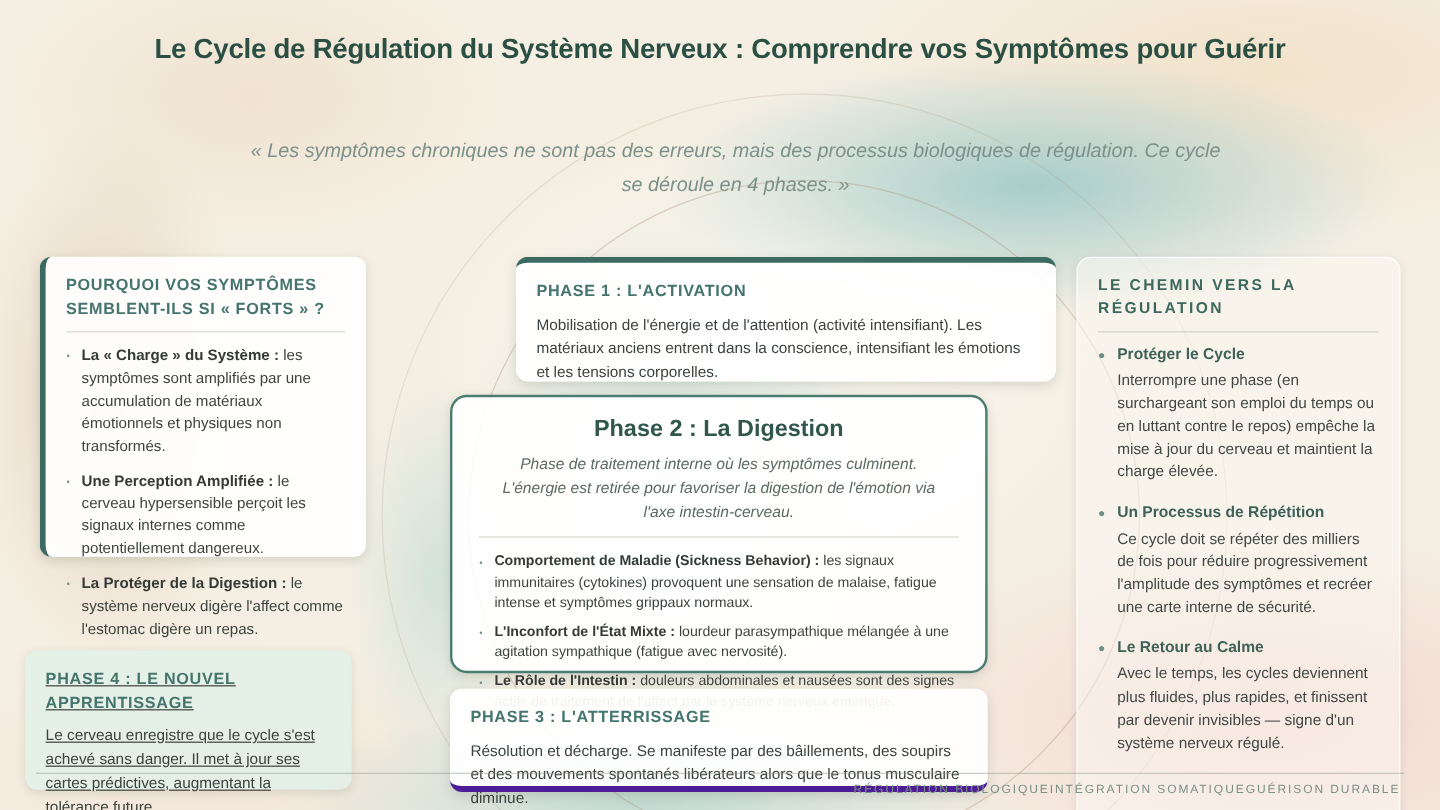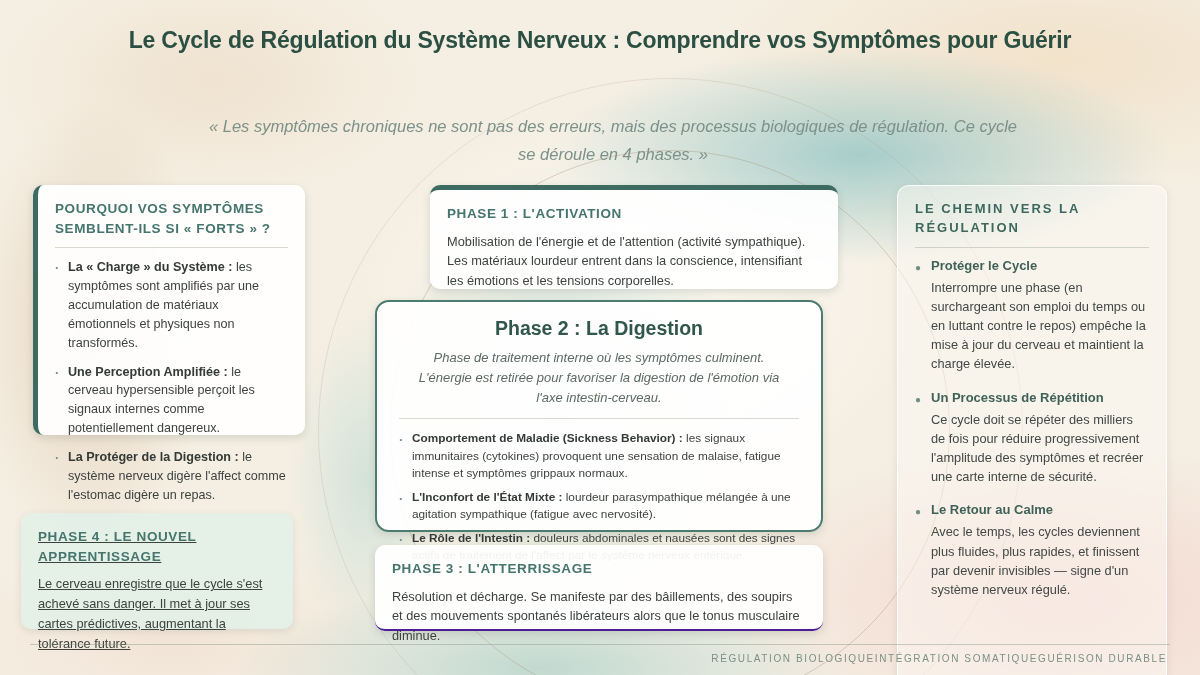--- a/index.html
+++ b/index.html
@@ -48,26 +48,27 @@
     color: #7c918a; line-height: 1.7; margin-left: 26px;
   }
 
   
   .card {
     position: absolute; z-index: 2;
     background: rgba(255,255,255,0.93);
     border-radius: 10px;
     box-shadow: 0 3px 9px rgba(70,90,80,0.18);
     padding: 14px 17px;
+    margin-top: 29px;
   }
   .why-card    { left: 33px;  top: 185px; width: 272px; height: 250px; border-left: 5px solid #3d6b62; }
-  .phase1-card { left: 430px; top: 185px; width: 408px; height: 104px; border-top: 5px solid #3d6b62; }
+  .phase1-card { left: 430px; top: 185px; width: 450px; height: 104px; border-top: 5px solid #3d6b62; }
   .phase2-card { left: 375px; top: 300px; width: 448px; height: 232px;
                  border: 2px solid #4c7b70; border-radius: 14px; padding: 13px 22px; }
-  .phase3-card { left: 375px; top: 545px; width: 448px; height: 86px; border-bottom: 2px solid #4c1d95; }
+  .phase3-card { left: 375px; top: 545px; width: 448px; height: 86px; border-bottom: 5px solid #4c1d95; }
   .phase4-card { left: 21px;  top: 513px; width: 272px; height: 116px;
                  background: rgba(227,240,231,0.92); box-shadow: 0 2px 7px rgba(70,90,80,0.14); text-decoration: underline; }
   .path-card   { left: 897px; top: 185px; width: 270px; height: 560px;
                  background: rgba(252,250,243,0.50); border: 1px solid rgba(255,255,255,0.85);
                  border-radius: 12px; box-shadow: 0 2px 8px rgba(70,90,80,0.12); }
 
   .card-heading {
     font-size: 13.5px; font-weight: 700; color: #45756c;
     letter-spacing: 0.6px; line-height: 1.45; text-transform: uppercase;
   }
@@ -141,21 +142,21 @@
       </li>
       <li>
         <span class="dot">·</span>
         <span class="li-text"><span class="lead">La Protéger de la Digestion :</span> <span>le système nerveux digère l'affect comme l'estomac digère un repas.</span></span>
       </li>
     </ul>
   </section>
 
   <section class="card phase1-card">
     <h2 class="card-heading">PHASE 1 : L'ACTIVATION</h2>
-    <p class="card-body">Mobilisation de l'énergie et de l'attention (activité sympathique). Les matériaux lourdeur entrent dans la conscience, intensifiant les émotions et les tensions corporelles.</p>
+    <p class="card-body">Mobilisation de l'énergie et de l'attention (activité intensifiant). Les matériaux anciens entrent dans la conscience, intensifiant les émotions et les tensions corporelles.</p>
   </section>
 
   <section class="card phase2-card">
     <h2 class="phase2-title">Phase 2 : La Digestion</h2>
     <p class="phase2-sub">Phase de traitement interne où les symptômes culminent. L'énergie est retirée pour favoriser la digestion de l'émotion via l'axe intestin-cerveau.</p>
     <hr class="divider">
     <ul class="bullets">
       <li>
         <span class="dot">·</span>
         <span class="li-text"><span class="lead">Comportement de Maladie (Sickness Behavior) :</span> <span>les signaux immunitaires (cytokines) provoquent une sensation de malaise, fatigue intense et symptômes grippaux normaux.</span></span>

